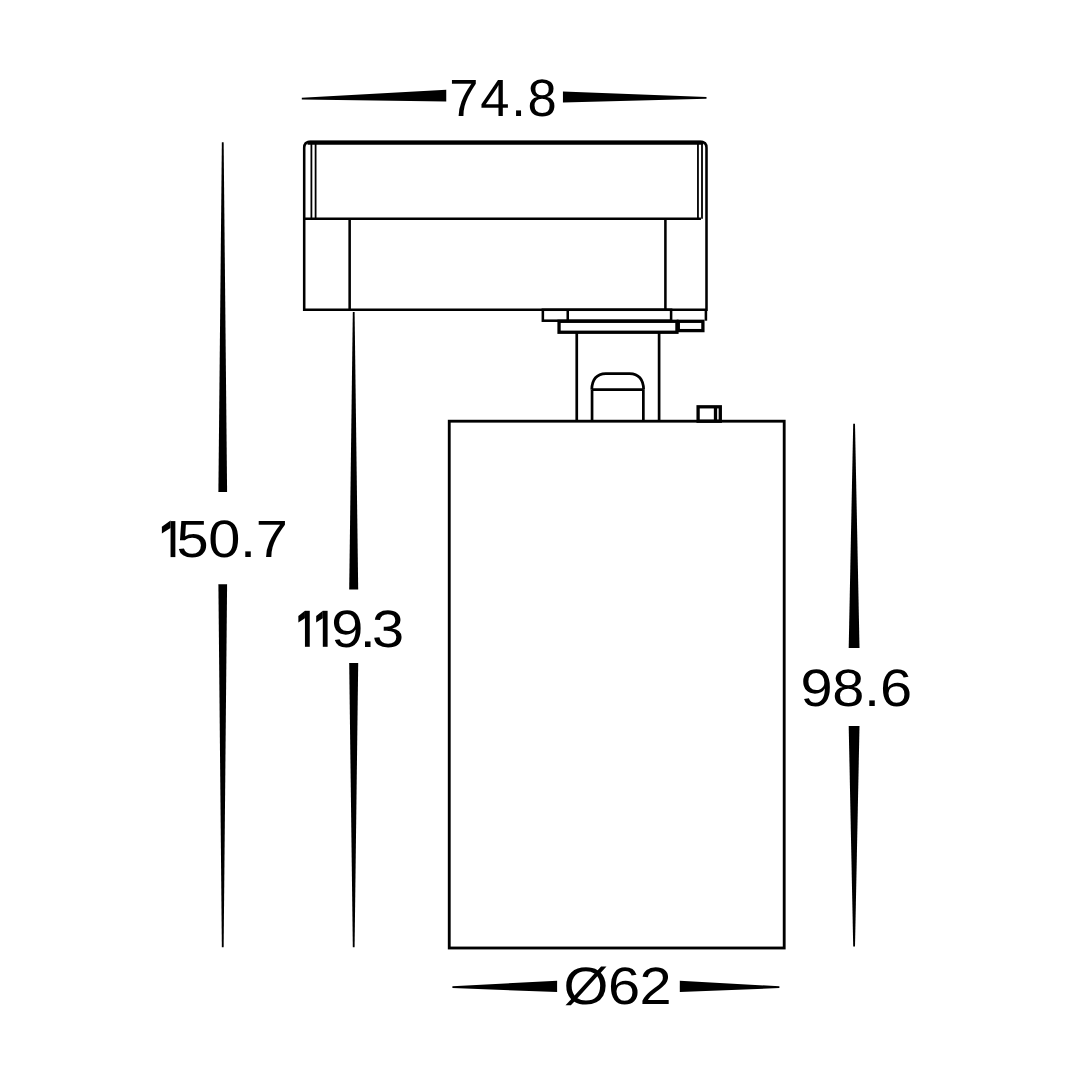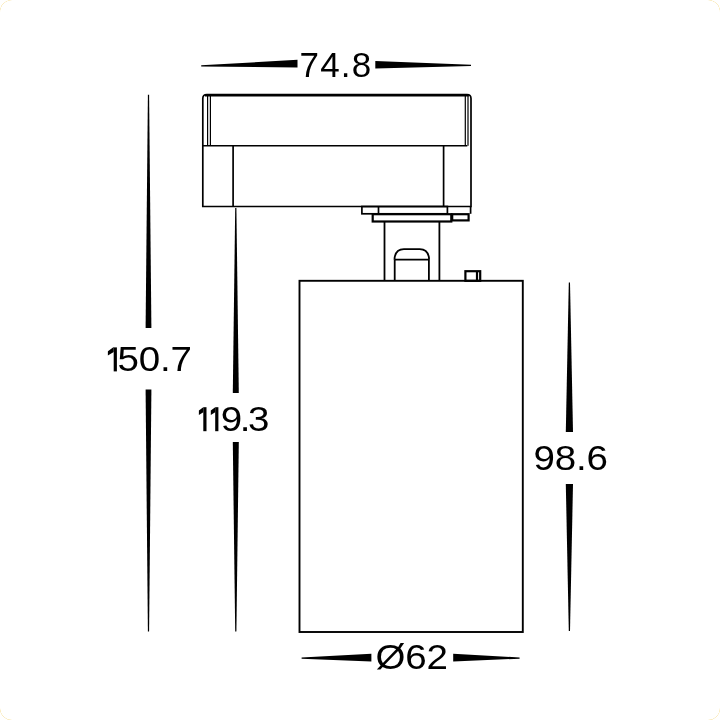--- a/index.html
+++ b/index.html
@@ -1,16 +1,16 @@
 <!DOCTYPE html>
 <html><head>
 <meta charset="utf-8">
 <style>
   html,body{margin:0;padding:0;background:#ffffff;}
-  .page{position:relative;width:720px;height:720px;background:#eab308;overflow:hidden;border-radius:12px;}
+  .page{position:relative;width:720px;height:720px;background:#eab308;overflow:hidden;}
   text{font-family:"Liberation Sans",sans-serif;fill:#000000;}
 </style>
 </head>
 <body>
 <div class="page">
 <svg width="720" height="720" viewBox="0 0 720 720" xmlns="http://www.w3.org/2000/svg">
 
   <rect x="0" y="0" width="720" height="720" fill="#ffffff"></rect>
 
   <g fill="none" stroke="#000">

